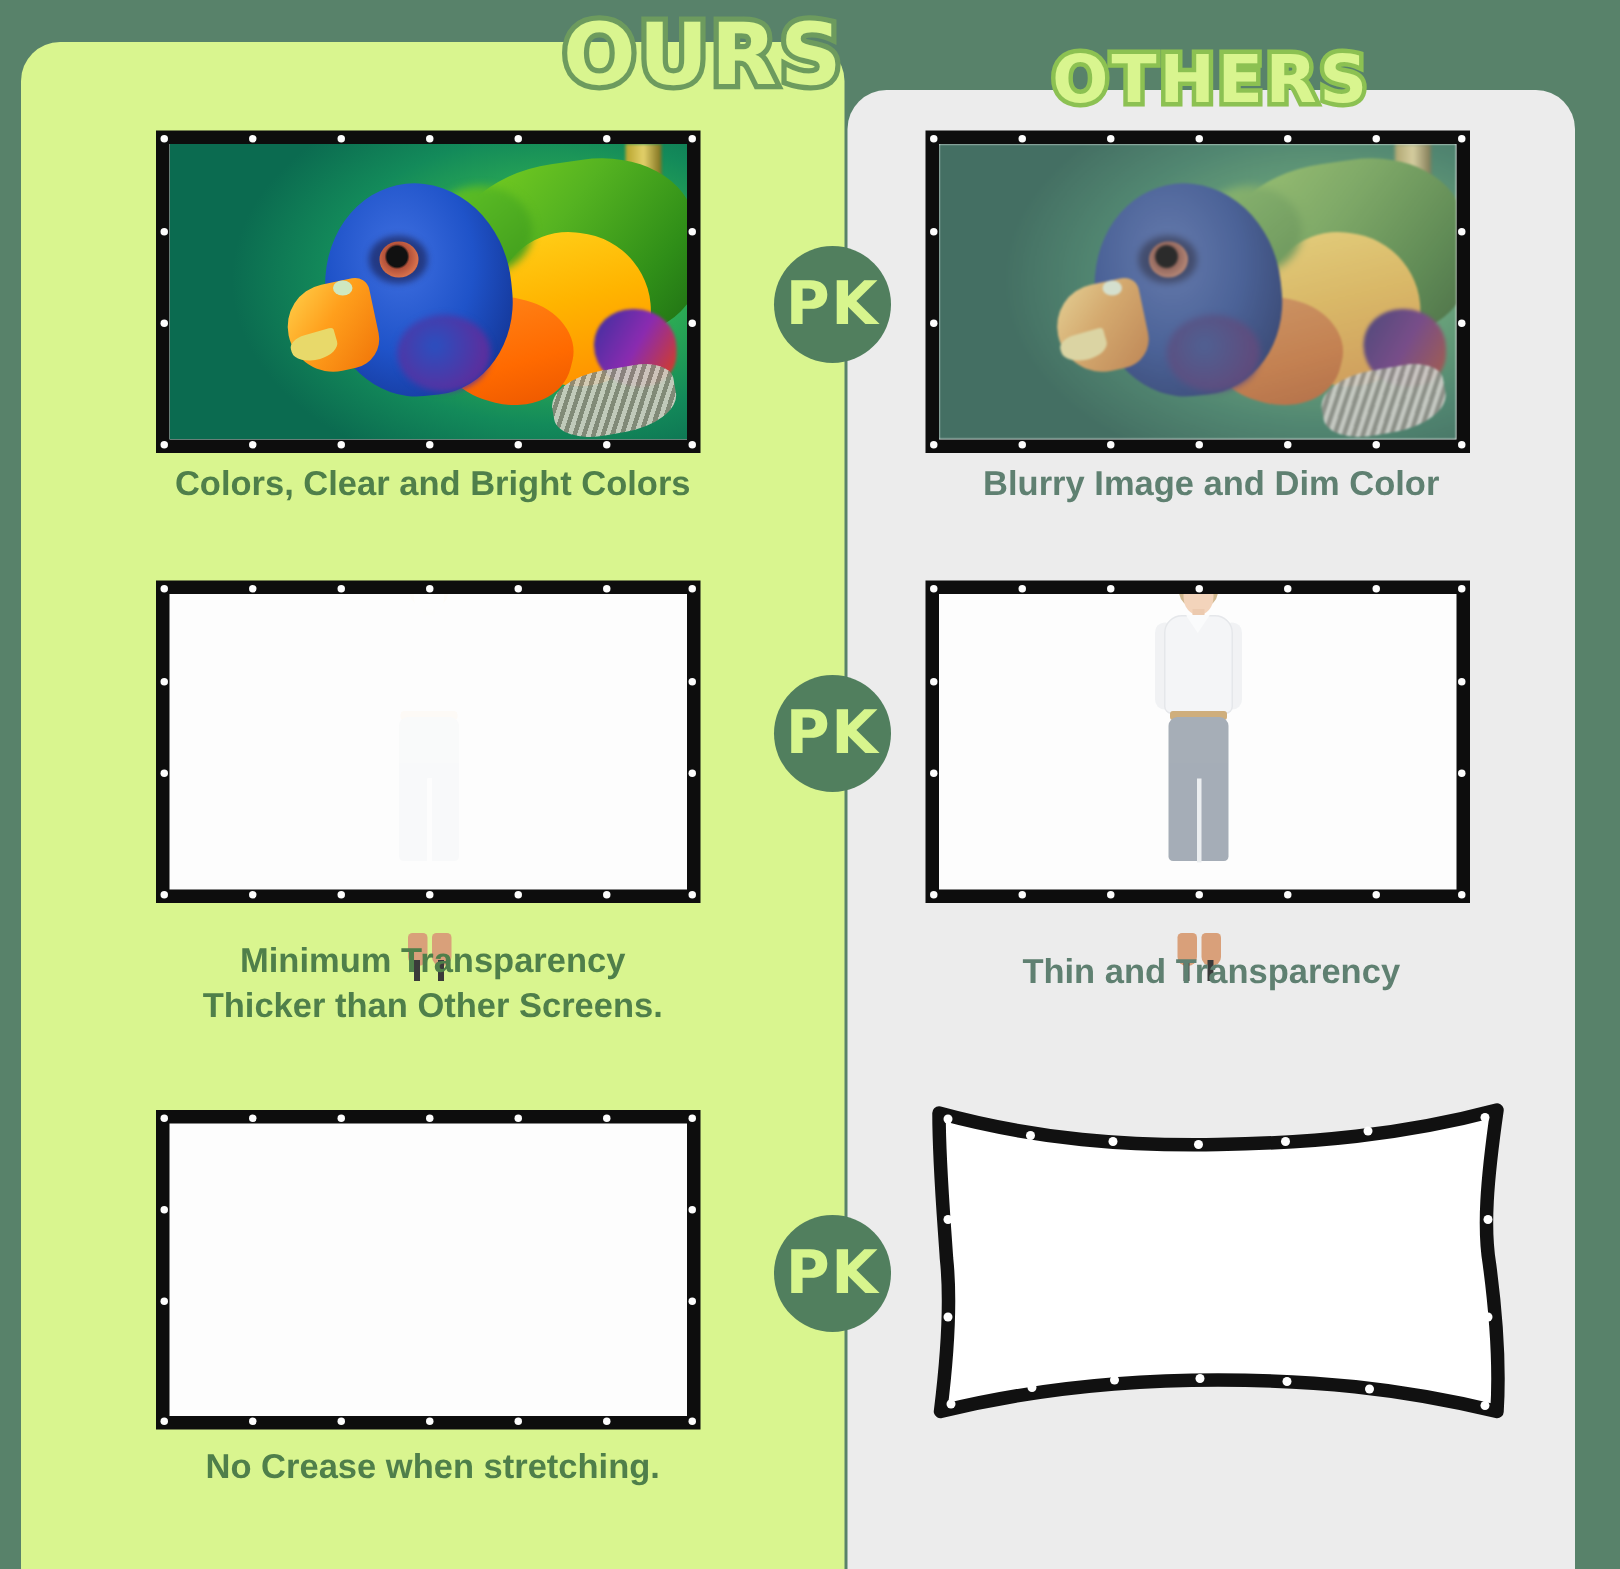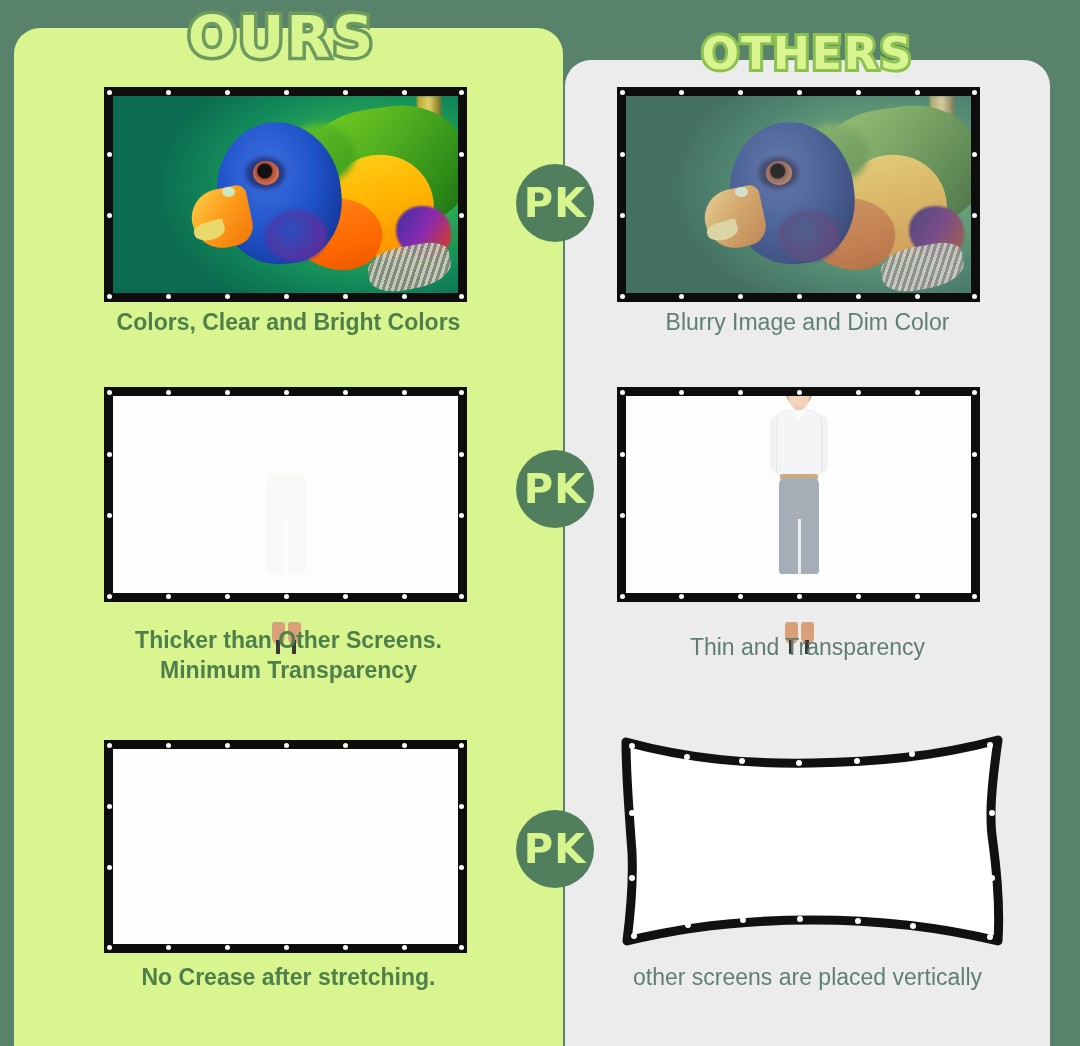--- a/index.html
+++ b/index.html
@@ -27,21 +27,21 @@
   
   .heading{
     position:absolute;
     font-weight:bold;
     letter-spacing:2px;
     white-space:nowrap;
     font-family:"DejaVu Sans",sans-serif;
   }
   #heading-ours{
     left:0; top:4px; width:563px;
-    text-align:center;
+    text-align:right;
     font-size:57px;
     color:#d9f58f;
     -webkit-text-stroke:7px #6d9b5e;
     paint-order:stroke fill;
   }
   #heading-others{
     left:565px; top:28px; width:485px;
     text-align:center;
     font-size:44px;
     color:#d9f58f;
@@ -187,21 +187,21 @@
     text-align:center;
     line-height:1.30;
   }
   .caption.ours{
     color:#4f7f4a;
     font-weight:bold;
     font-size:23px;
   }
   .caption.others{
     color:#5f8071;
-    font-weight:normal;
+    font-weight:bold;
     font-size:23px;
   }
 
   
   .pk{
     position:absolute;
     width:78px;height:78px;border-radius:50%;
     background:#517f5e;
     color:#d7f58d;
     font-size:40px;
@@ -345,22 +345,22 @@
     <span class="grommet" style="left:298px;top:207px"></span>
     <span class="grommet" style="left:355px;top:207px"></span>
     <span class="grommet" style="left:3px;top:65px"></span>
     <span class="grommet" style="left:3px;top:126px"></span>
     <span class="grommet" style="left:355px;top:65px"></span>
     <span class="grommet" style="left:355px;top:126px"></span>
   </div>
 </div>
 
 <div class="caption ours" style="left:14px;top:626px;width:549px;">
+  <div>Minimum Transparency</div>
   <div>Thicker than Other Screens.</div>
-  <div>Minimum Transparency</div>
 </div>
 
 <div style="position:absolute;left:617px;top:387px;width:363px;height:215px;">
   <div class="below-screen" style="top:0;height:245px;">
     <div class="woman" style="bottom:-24px;opacity:1;">
       <div class="w-shoeL"></div>
         <div class="w-shoeR"></div>
       <div class="w-heelL"></div>
         <div class="w-heelR"></div>
     </div>
@@ -421,21 +421,21 @@
   <span class="grommet" style="left:239px;top:205px"></span>
   <span class="grommet" style="left:298px;top:205px"></span>
   <span class="grommet" style="left:355px;top:205px"></span>
   <span class="grommet" style="left:3px;top:64px"></span>
   <span class="grommet" style="left:3px;top:125px"></span>
   <span class="grommet" style="left:355px;top:64px"></span>
   <span class="grommet" style="left:355px;top:125px"></span>
 </div>
 
 <div class="caption ours" style="left:14px;top:963px;width:549px;">
-  <div>No Crease after stretching.</div>
+  <div>No Crease when stretching.</div>
 </div>
 
 <svg style="position:absolute;left:612px;top:727px;width:400px;height:228px;" viewBox="0 0 400 228" xmlns="http://www.w3.org/2000/svg">
   <path d="M 14 15
            C 80 33, 140 37, 200 36
            C 262 35, 322 30, 386 13
            C 379 62, 377 92, 381 116
            C 385 146, 388 182, 386 214
            C 320 198, 262 193, 200 193
            C 140 193, 80 198, 15 214
@@ -457,18 +457,17 @@
     <circle cx="301" cy="199" r="3"></circle>
     <circle cx="378" cy="210" r="3"></circle>
     <circle cx="20" cy="86" r="3"></circle>
     <circle cx="20" cy="151" r="3"></circle>
     <circle cx="380" cy="86" r="3"></circle>
     <circle cx="380" cy="151" r="3"></circle>
   </g>
 </svg>
 
 <div class="caption others" style="left:565px;top:963px;width:485px;">
-  <div>other screens are placed vertically</div>
 </div>
 
 <div class="pk" style="left:516px;top:164px;">PK</div>
 <div class="pk" style="left:516px;top:450px;">PK</div>
 <div class="pk" style="left:516px;top:810px;">PK</div>
 
 </body></html>

